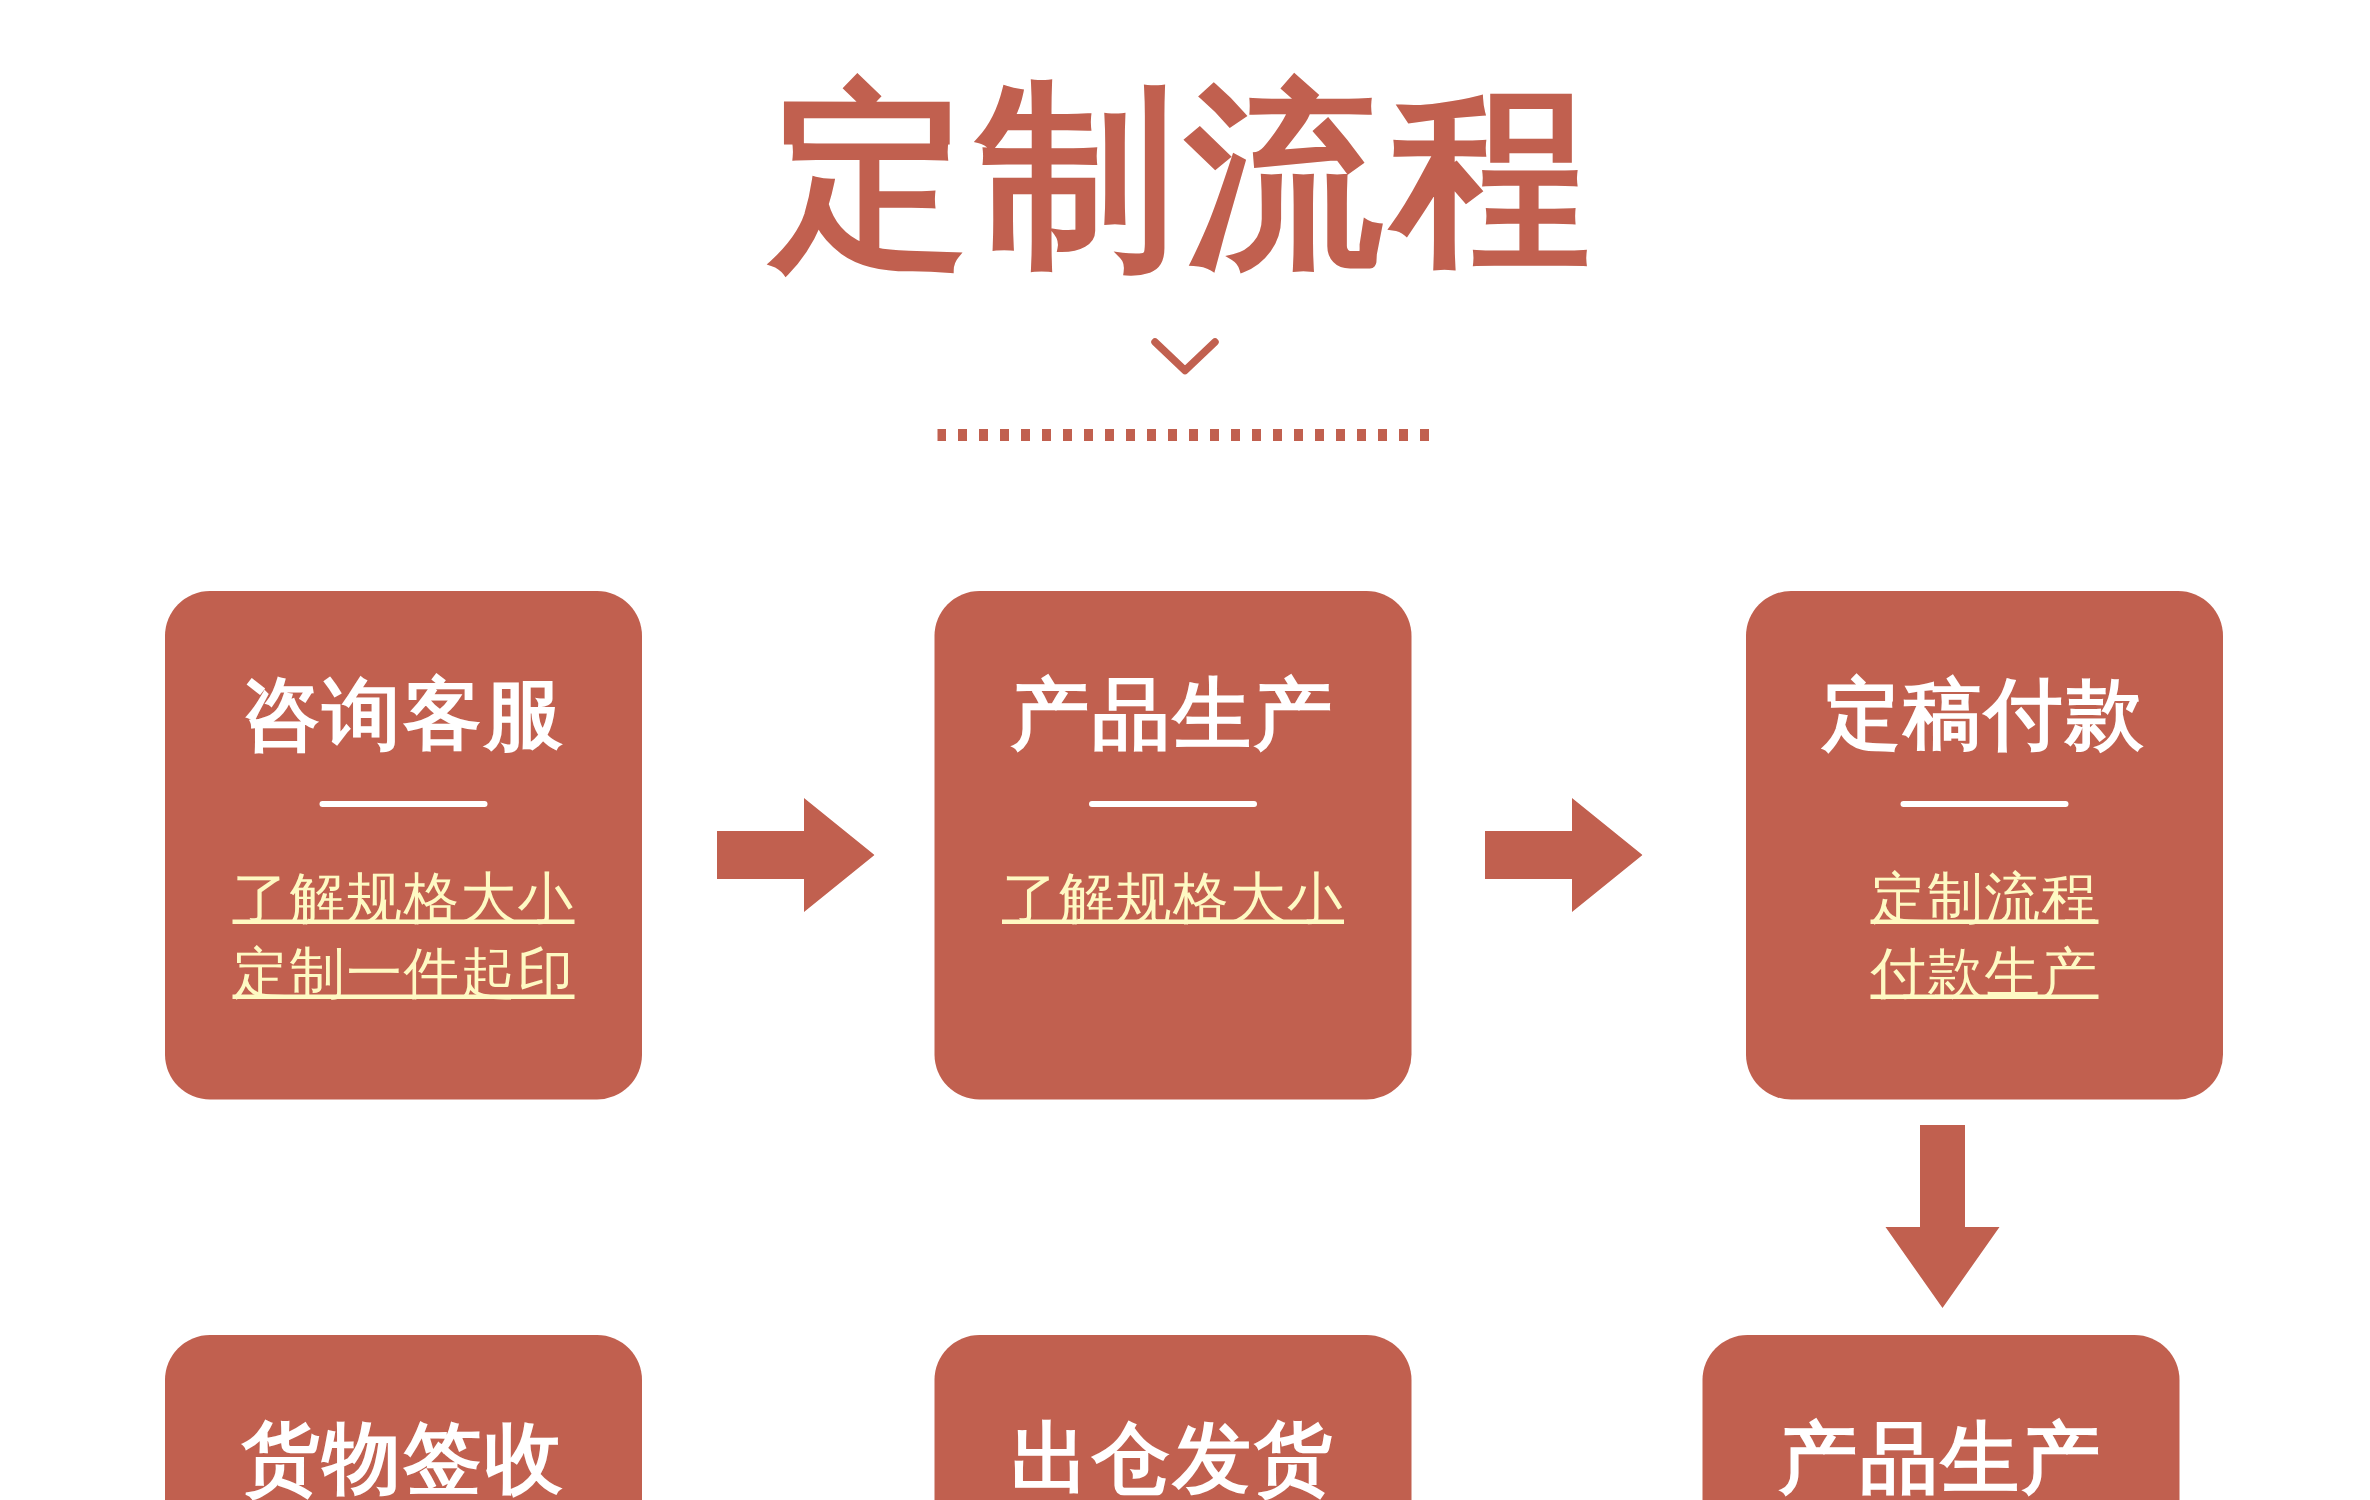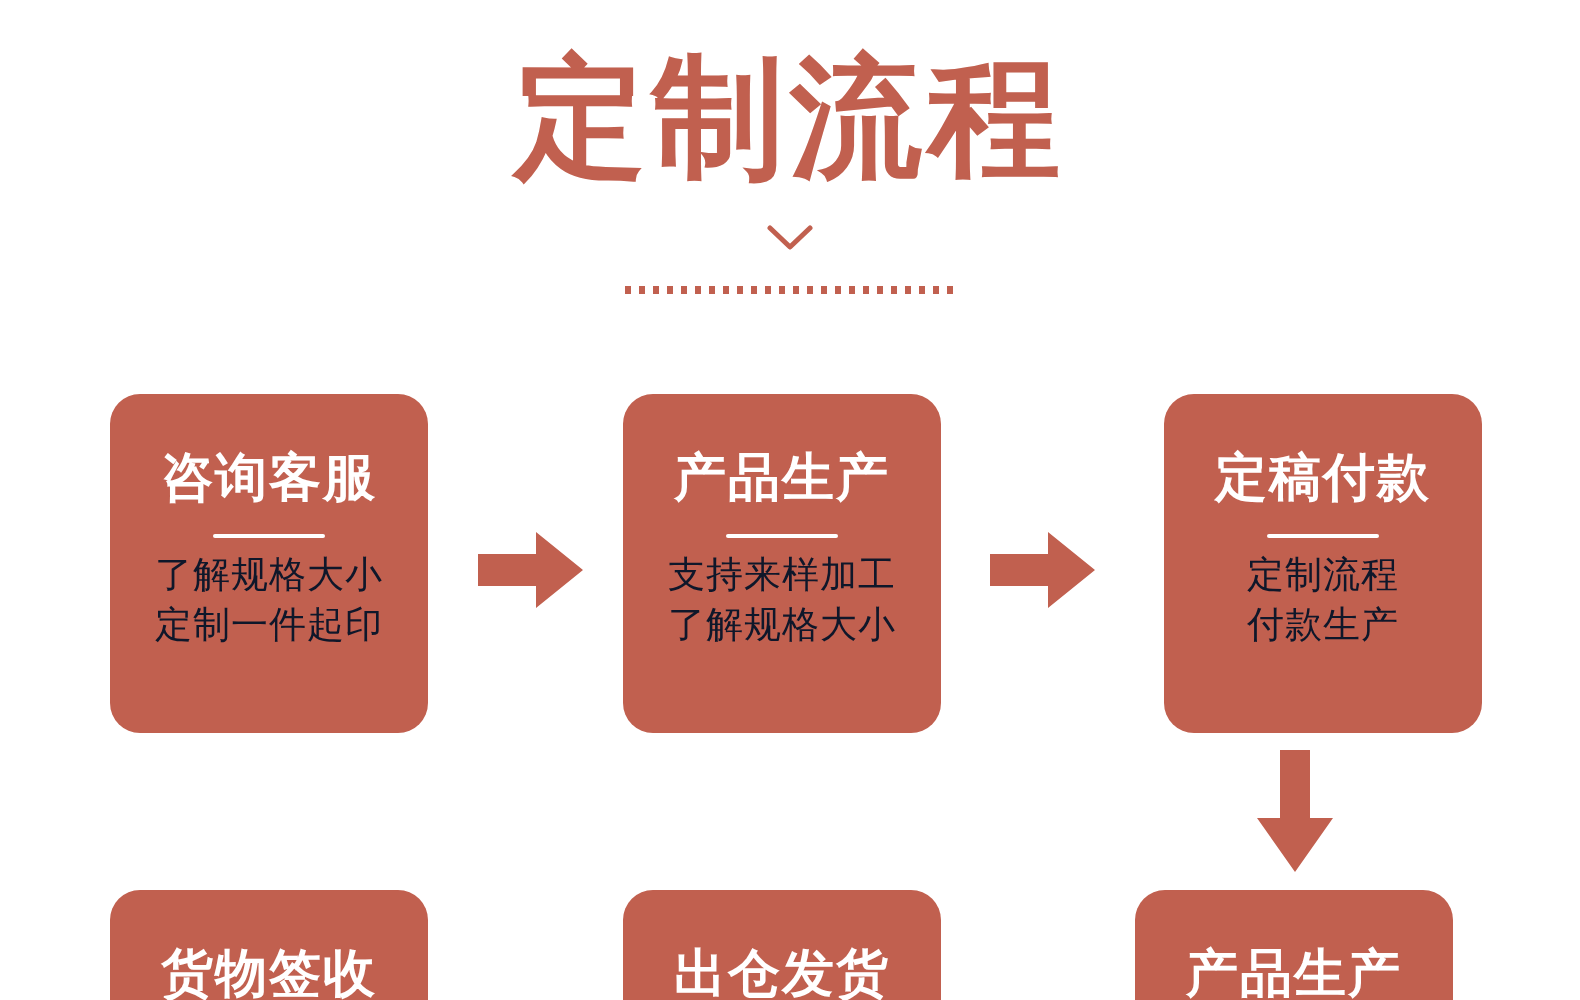--- a/index.html
+++ b/index.html
@@ -92,25 +92,26 @@
     white-space: nowrap;
   }
   .card-divider {
     width: 112px;
     height: 4px;
     background: #ffffff;
     margin: 26px auto 0 auto;
     border-radius: 2px;
   }
   .card-desc {
-    margin-top: 12px;
+    margin-top: 36px;
     font-size: 37px;
     line-height: 50px;
-    color: #0f172a;
+    color: #fef9c3;
     letter-spacing: 1px;
+    text-decoration: underline;
   }
   .card-desc div { white-space: nowrap; }
 
   
   .card-r1c1 { left: 0px;    top: 0px; }
   .card-r1c2 { left: 513px;  top: 0px; }
   .card-r1c3 { left: 1054px; top: 0px; }
   
   .card-r2c1 { left: 0px;    top: 496px; }
   .card-r2c2 { left: 513px;  top: 496px; }
@@ -160,21 +161,20 @@
     <div class="card-desc">
       <div>了解规格大小</div>
       <div>定制一件起印</div>
     </div>
   </div>
 
   <div class="card card-r1c2">
     <div class="card-title">产品生产</div>
     <div class="card-divider"></div>
     <div class="card-desc">
-      <div>支持来样加工</div>
       <div>了解规格大小</div>
     </div>
   </div>
 
   <div class="card card-r1c3">
     <div class="card-title">定稿付款</div>
     <div class="card-divider"></div>
     <div class="card-desc">
       <div>定制流程</div>
       <div>付款生产</div>

